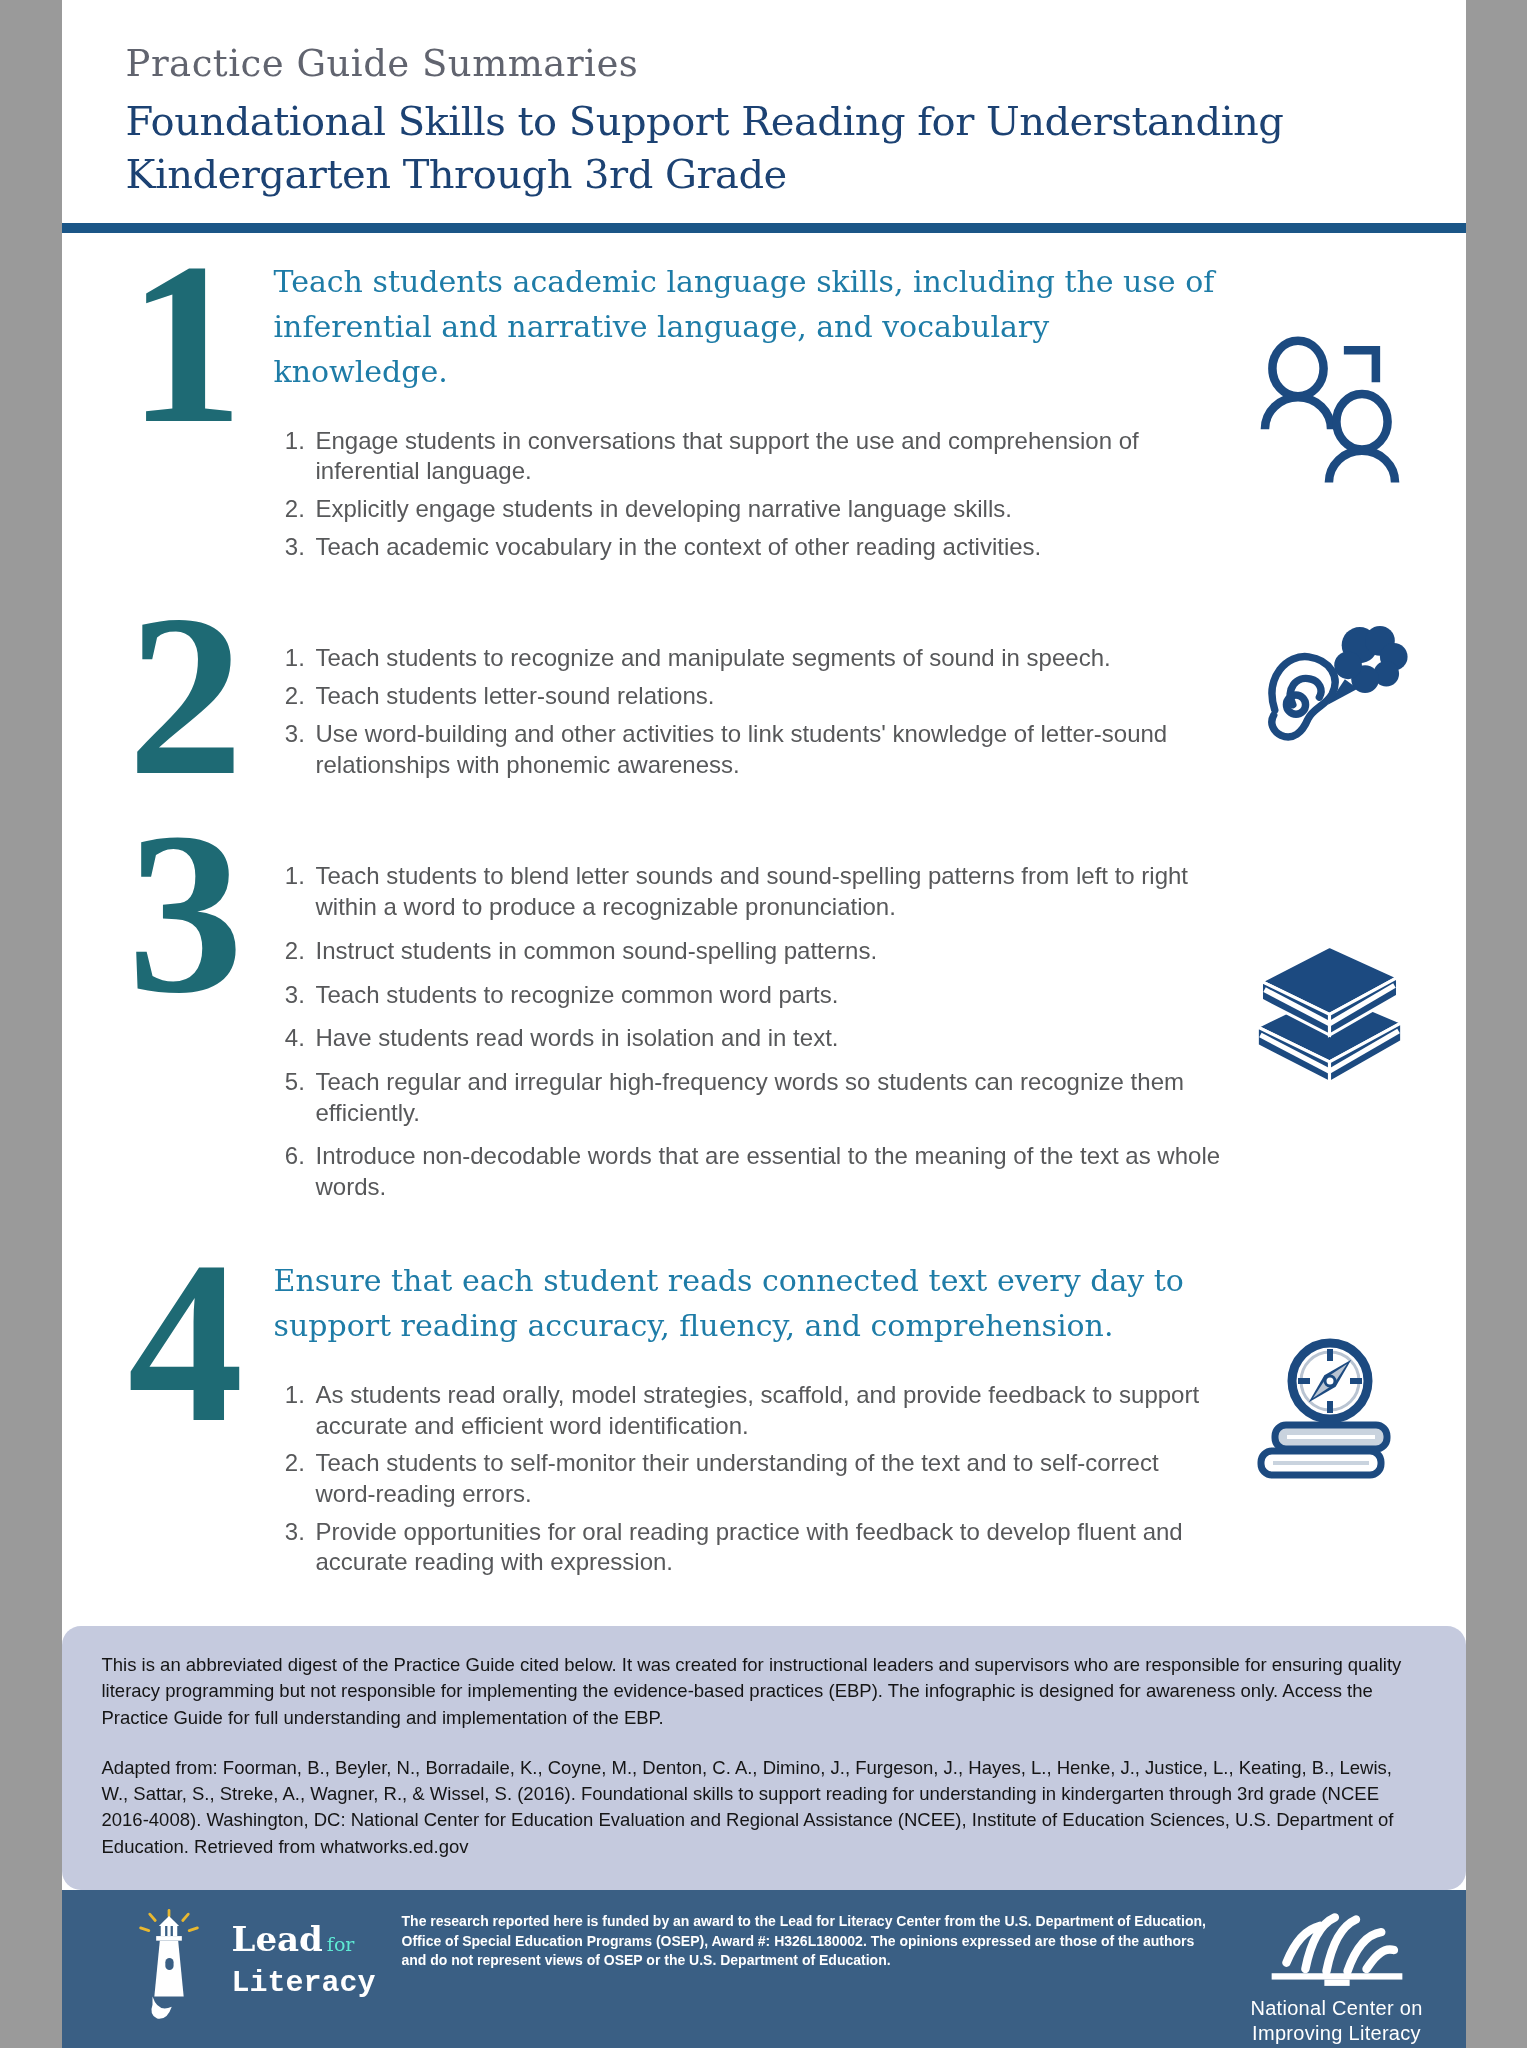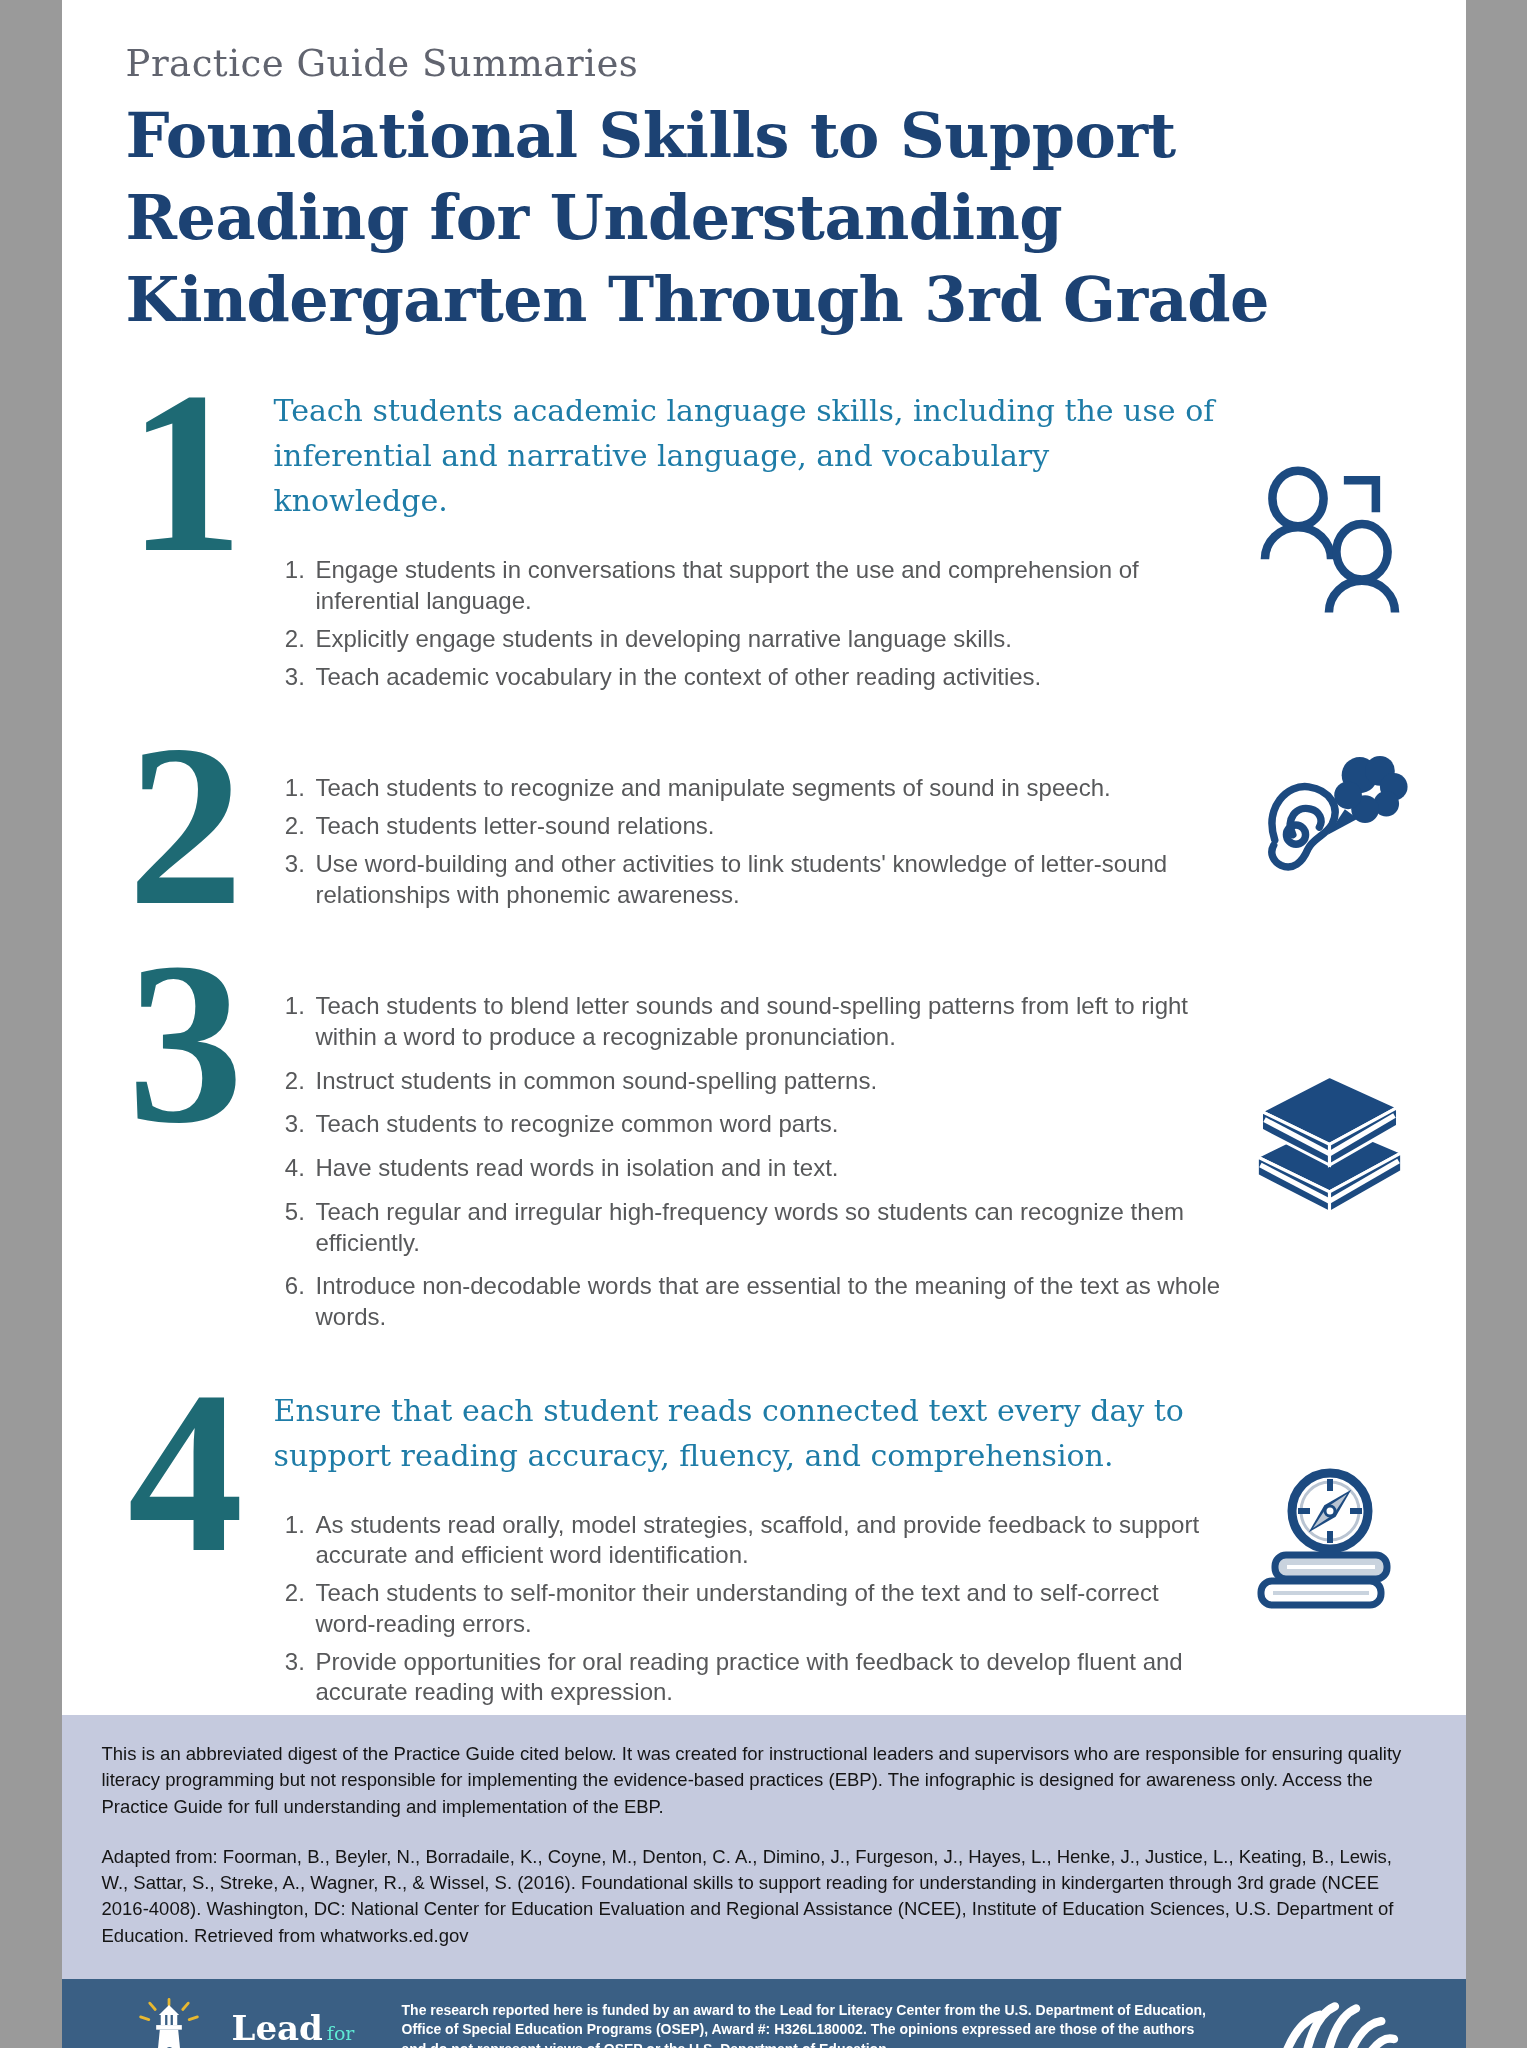--- a/index.html
+++ b/index.html
@@ -8,22 +8,22 @@
     width:1404px; height:2048px; margin:0 auto; background:#ffffff;
     display:flex; flex-direction:column; overflow:hidden;
   }
   
   .header { padding:42px 60px 0 64px; }
   .eyebrow {
     font-family:"DejaVu Serif", serif; font-size:37px; color:#61646f;
     letter-spacing:0.5px;
   }
   .title {
-    margin-top:10px; font-family:"DejaVu Serif", serif; font-weight:bold;
-    font-size:62px; line-height:1.32; color:#1c4273; max-width:1430px;
+    margin-top:10px; font-family:"DejaVu Serif", serif; font-weight:normal;
+    font-size:40px; line-height:1.32; color:#1c4273; max-width:1430px;
     letter-spacing:-0.5px;
   }
   .divider { margin-top:22px; height:10px; background:#1b5687; width:100%; }
 
   
   .section { display:flex; padding:0 28px 0 50px; margin-top:36px; }
   .section.first { margin-top:20px; }
   .numcol {
     flex:none; width:148px; text-align:center;
     font-family:"Liberation Serif", serif; font-weight:bold;
@@ -43,21 +43,21 @@
   }
   .content ol li { margin-bottom:7px; padding-left:4px; }
   .content ol.spaced li { margin-bottom:13px; }
   .iconcol {
     flex:none; width:216px; display:flex; align-items:center; justify-content:center;
   }
 
   
   .notes {
     margin-top:auto; background:#c5cade; padding:26px 44px 30px 40px;
-    font-size:18.5px; line-height:1.42; color:#151515;
+    font-size:18.5px; line-height:1.42; color:#151515;border-radius:19px;
   }
   .notes .digest { margin-bottom:24px; }
 
   
   .footbar {
     background:#3a5f84; height:158px; flex:none;
     display:flex; align-items:flex-start; padding:16px 34px 0 52px; gap:26px;
   }
   .leadlogo { flex:none; display:flex; align-items:flex-start; gap:8px; padding-top:2px; }
   .leadtext { font-family:"DejaVu Serif", serif; color:#ffffff; line-height:1.0; padding-top:14px; }

